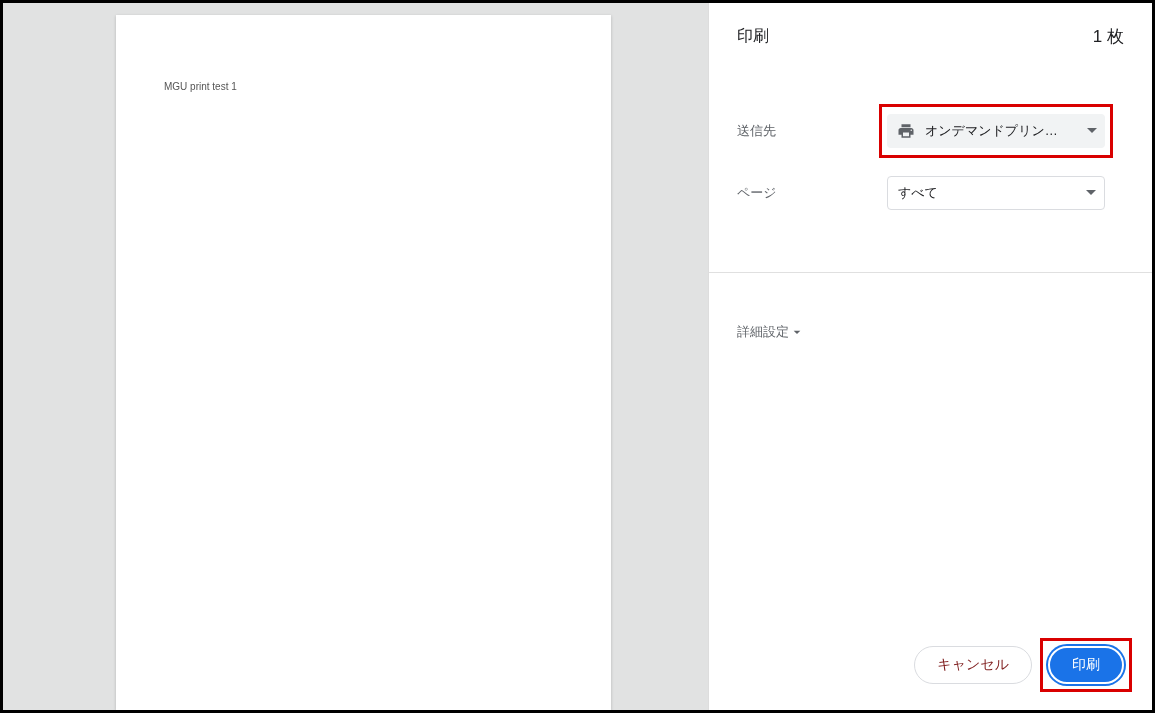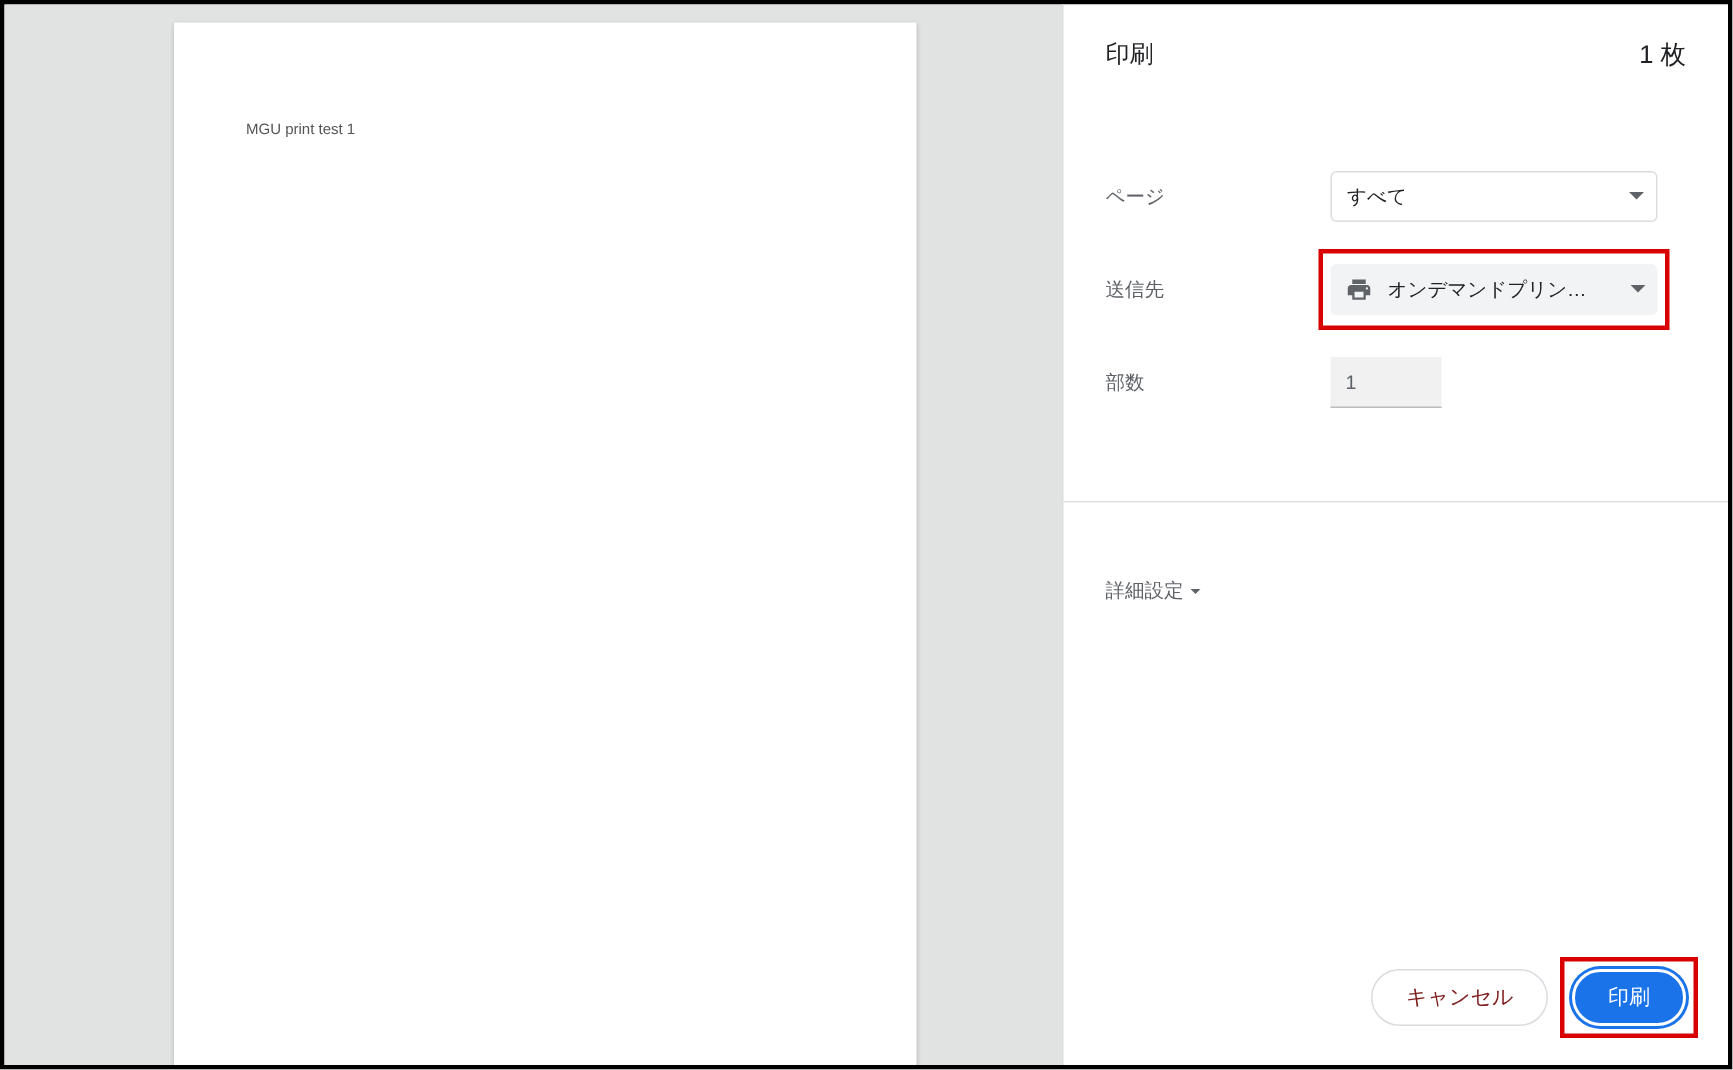--- a/index.html
+++ b/index.html
@@ -212,55 +212,49 @@
   </div>
 
   <div class="panel">
 
     <div class="panel-header">
       <div class="panel-title">印刷</div>
       <div class="sheet-count">1 枚</div>
     </div>
 
     <div class="settings">
-
-      <div class="setting-row">
-        <div class="setting-label">ページ</div>
-        <div class="setting-control">
-          <div class="select-box">
-            <span class="select-text">すべて</span>
-            <svg class="dropdown-arrow" width="10" height="6" viewBox="0 0 10 6">
-              <path d="M0 0 L5 5 L10 0 Z" fill="#5f6368"></path>
-            </svg>
-          </div>
-        </div>
-      </div>
 
       <div class="setting-row">
         <div class="setting-label">送信先</div>
         <div class="setting-control">
           <div class="highlight-red highlight-destination"></div>
           <div class="select-box filled">
             <svg class="printer-icon" viewBox="0 0 24 24" fill="#5f6368">
               <path d="M19 8H5c-1.66 0-3 1.34-3 3v6h4v4h12v-4h4v-6c0-1.66-1.34-3-3-3zm-3 11H8v-5h8v5zm3-7c-.55 0-1-.45-1-1s.45-1 1-1 1 .45 1 1-.45 1-1 1zm-1-9H6v4h12V3z"></path>
             </svg>
             <span class="select-text">オンデマンドプリン…</span>
             <svg class="dropdown-arrow" width="10" height="6" viewBox="0 0 10 6">
               <path d="M0 0 L5 5 L10 0 Z" fill="#5f6368"></path>
             </svg>
           </div>
         </div>
       </div>
 
       <div class="setting-row">
-        <div class="setting-label">部数</div>
+        <div class="setting-label">ページ</div>
         <div class="setting-control">
-          <input type="text" class="copies-input" value="1" style="">
+          <div class="select-box">
+            <span class="select-text">すべて</span>
+            <svg class="dropdown-arrow" width="10" height="6" viewBox="0 0 10 6">
+              <path d="M0 0 L5 5 L10 0 Z" fill="#5f6368"></path>
+            </svg>
+          </div>
         </div>
       </div>
+
 
     </div>
 
     <div class="divider"></div>
 
     <div class="more-settings">
       <span class="more-settings-label">詳細設定</span>
       <svg class="chevron-down" viewBox="0 0 24 24" fill="#5f6368">
         <path d="M7 10l5 5 5-5z"></path>
       </svg>

